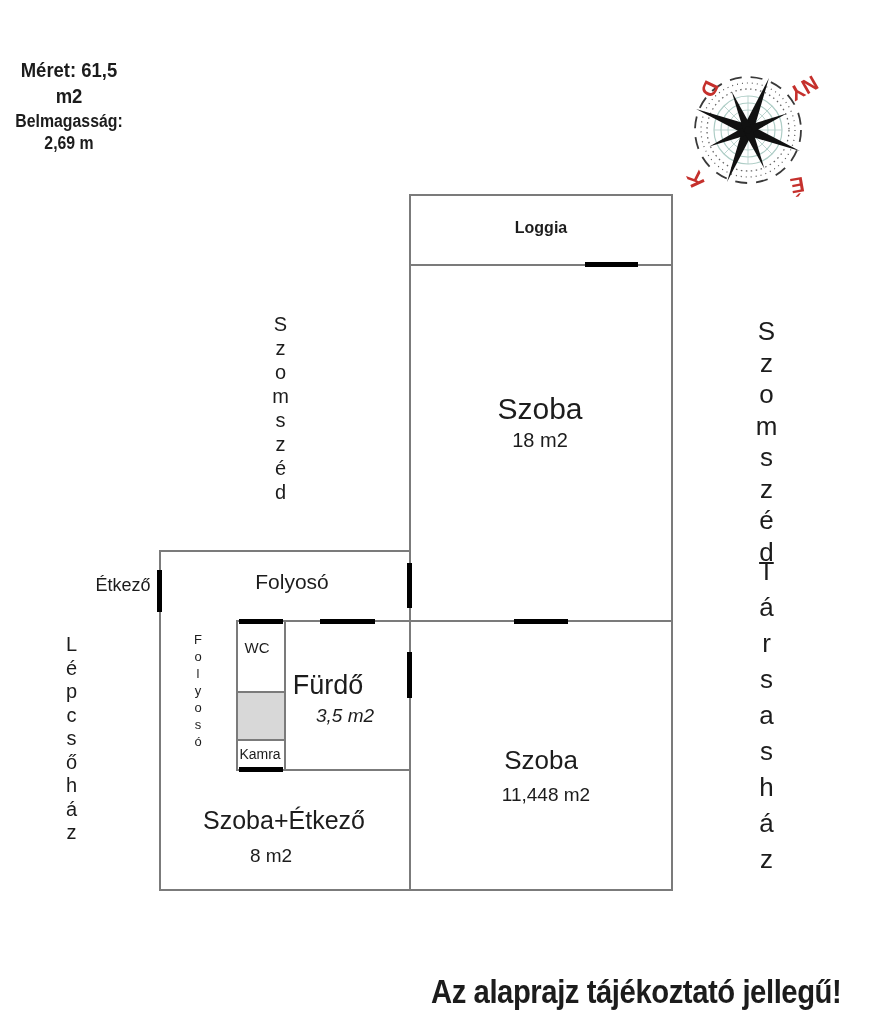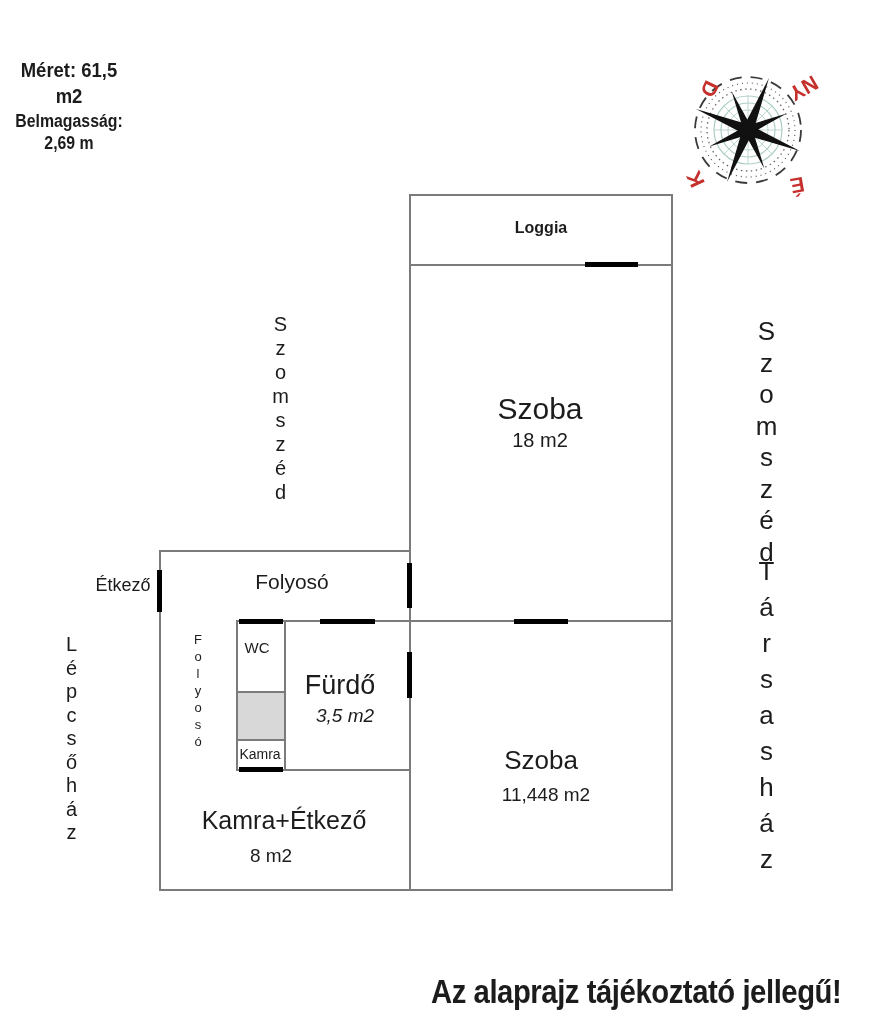--- a/index.html
+++ b/index.html
@@ -105,29 +105,29 @@
 
   <div class="lbl" style="left:541px;top:219px;font-size:16px;font-weight:bold;">Loggia</div>
 
   <div class="lbl" style="left:540px;top:392px;font-size:30px;">Szoba</div>
   <div class="lbl" style="left:540px;top:429px;font-size:20px;">18 m2</div>
 
   <div class="lbl" style="left:292px;top:570px;font-size:21px;">Folyosó</div>
 
   <div class="lbl" style="left:257px;top:639px;font-size:15px;">WC</div>
 
-  <div class="lbl" style="left:340px;top:670px;font-size:27px;">Fürdő</div>
+  <div class="lbl" style="left:328px;top:670px;font-size:27px;">Fürdő</div>
   <div class="lbl" style="left:345px;top:705px;font-size:19px;font-style:italic;">3,5 m2</div>
 
   <div class="lbl" style="left:260px;top:746px;font-size:14px;">Kamra</div>
 
   <div class="lbl" style="left:541px;top:745px;font-size:26px;">Szoba</div>
   <div class="lbl" style="left:546px;top:784px;font-size:19px;">11,448 m2</div>
 
-  <div class="lbl" style="left:284px;top:806px;font-size:25px;">Kamra+Étkező</div>
+  <div class="lbl" style="left:284px;top:806px;font-size:25px;">Szoba+Étkező</div>
   <div class="lbl" style="left:271px;top:845px;font-size:19px;text-align:center;">8 m2</div>
 
   <div class="lbl" style="left:123px;top:575px;font-size:18px;">Étkező</div>
 
   <div class="vtext" style="left:280px;top:313px;font-size:20px;letter-spacing:2px;">Szomszéd</div>
 
   <div class="vtext" style="left:766px;top:316px;font-size:26px;letter-spacing:1.5px;">Szomszéd</div>
   <div class="vtext" style="left:766px;top:556px;font-size:26px;letter-spacing:6px;">Társasház</div>
 
   <div class="vtext" style="left:71px;top:633px;font-size:20px;letter-spacing:1.5px;">Lépcsőház</div>

